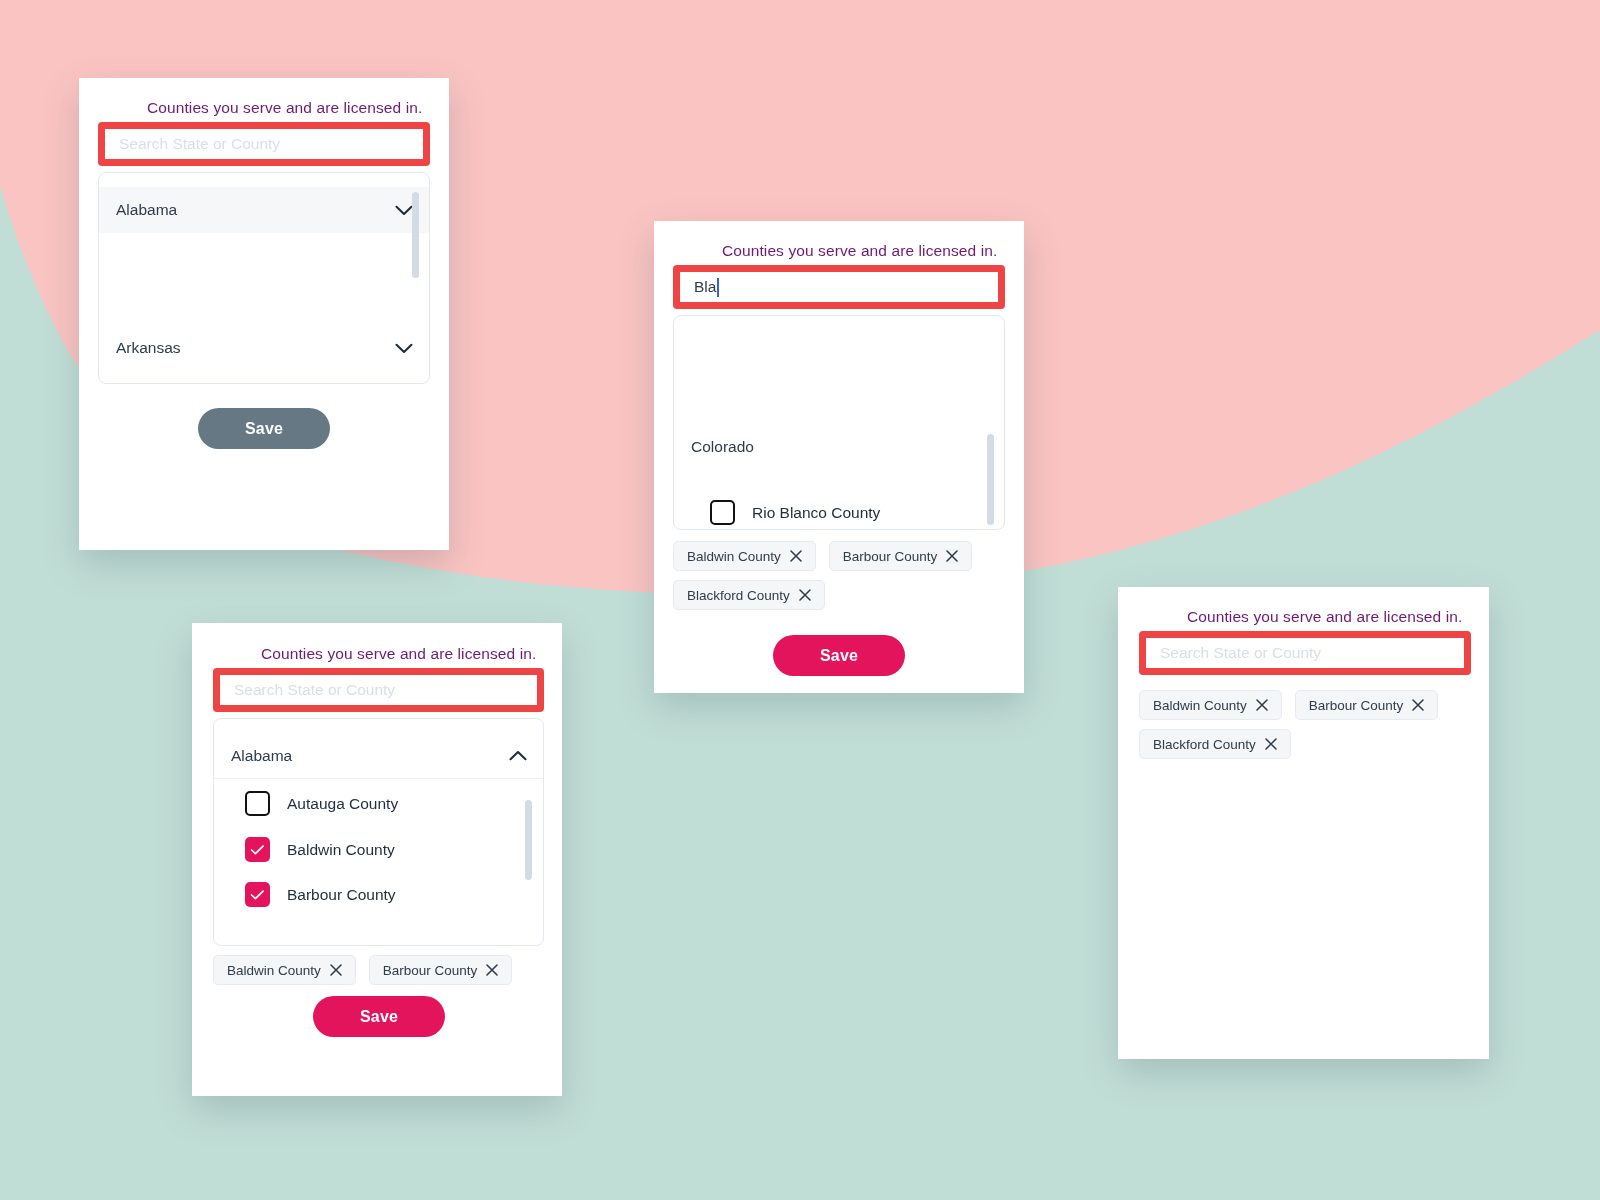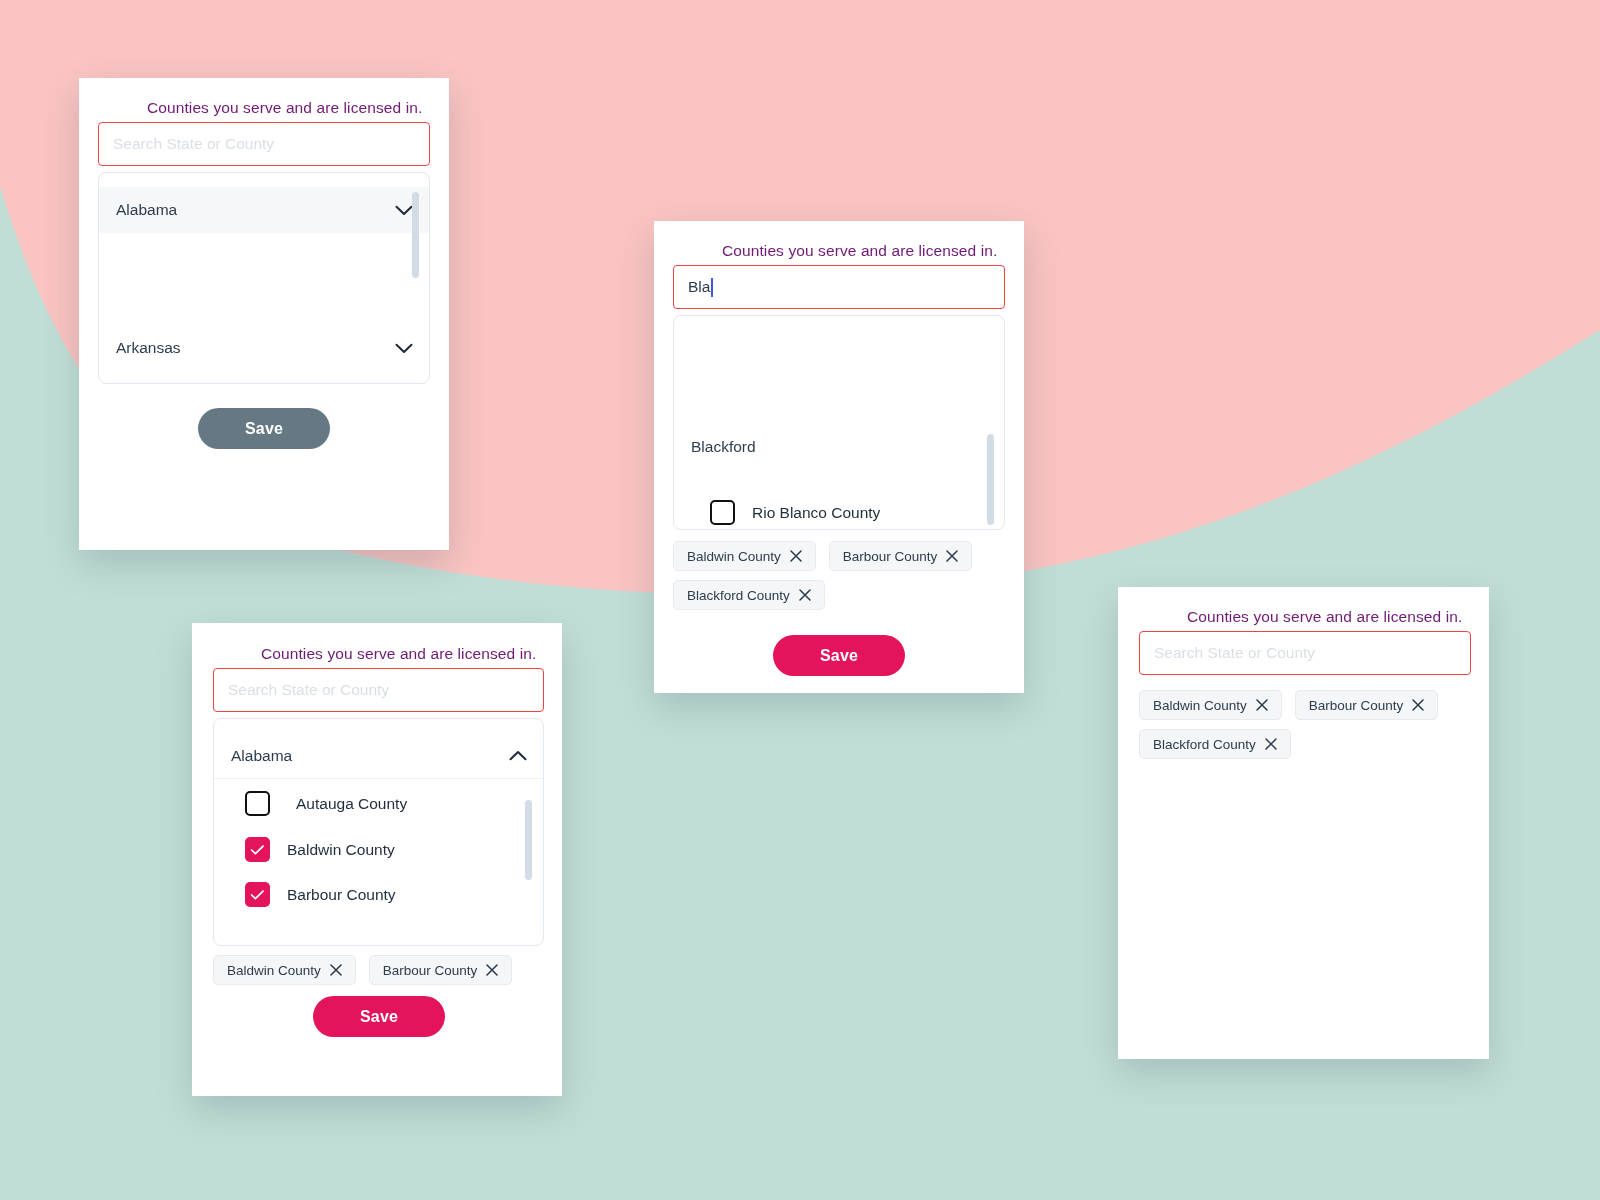--- a/index.html
+++ b/index.html
@@ -37,21 +37,21 @@
     font-size: 15.5px;
     color: #701a75;
     letter-spacing: 0.1px;
     line-height: 1.3;
     margin-left: 48px;
   }
 
   .search-box {
     box-sizing: border-box;
     width: 100%;
-    border: 1px solid #ef4444;
+    border: 7px solid #ef4444;
     border-radius: 4px;
     background: #fff;
     display: flex;
     align-items: center;
     padding: 0 14px;
     font-size: 15.5px;
     color: #2d3d4d;
   }
   .search-box .ph {
     color: #d9dfe6;
@@ -210,21 +210,21 @@
   #card2 .chip { height: 30px; padding: 0 13px; }
   #card2 .save-btn { position: absolute; left: 119px; top: 414px; width: 132px; height: 41px; }
 
   
   #card3 { left: 192px; top: 623px; width: 370px; height: 473px; }
   #card3 .card-label { position: absolute; left: 21px; top: 21px; }
   #card3 .search-box { position: absolute; left: 21px; top: 45px; width: 331px; height: 44px; }
   #card3 .dropdown   { position: absolute; left: 21px; top: 95px; width: 331px; height: 228px; }
   #card3 .state-row  { position: absolute; left: 0; top: 14px; width: 331px; height: 46px; }
   #card3 .county-row { position: absolute; left: 31px; }
-  #card3 .cr0 { top: 72px; gap: 9px; }
+  #card3 .cr0 { top: 72px; }
   #card3 .cr1 { top: 118px; }
   #card3 .cr2 { top: 163px; }
   #card3 .vscroll { right: 11px; top: 81px; height: 80px; }
   #card3 .chips { position: absolute; left: 21px; top: 332px; width: 331px; gap: 9px 13px; }
   #card3 .chip { height: 30px; padding: 0 13px; }
   #card3 .save-btn { position: absolute; left: 121px; top: 373px; width: 132px; height: 41px; }
 
   
   #card4 { left: 1118px; top: 587px; width: 371px; height: 472px; }
   #card4 .card-label { position: absolute; left: 21px; top: 20px; }
@@ -268,21 +268,21 @@
 
 <div class="card" id="card2">
   <div class="card-label">Counties you serve and are licensed in.</div>
 
   <div class="search-box">
     <span class="typed">Bla</span>
       <span class="caret"></span>
   </div>
 
   <div class="dropdown">
-    <div class="group-name g0">Blackford</div>
+    <div class="group-name g0">Colorado</div>
     <div class="county-row c0">
       <span class="cbox off"></span>
       <span class="cname">Rio Blanco County</span>
     </div>
 
     <div class="group-name g1">Indiana</div>
 
     <div class="vscroll"></div>
   </div>
 

